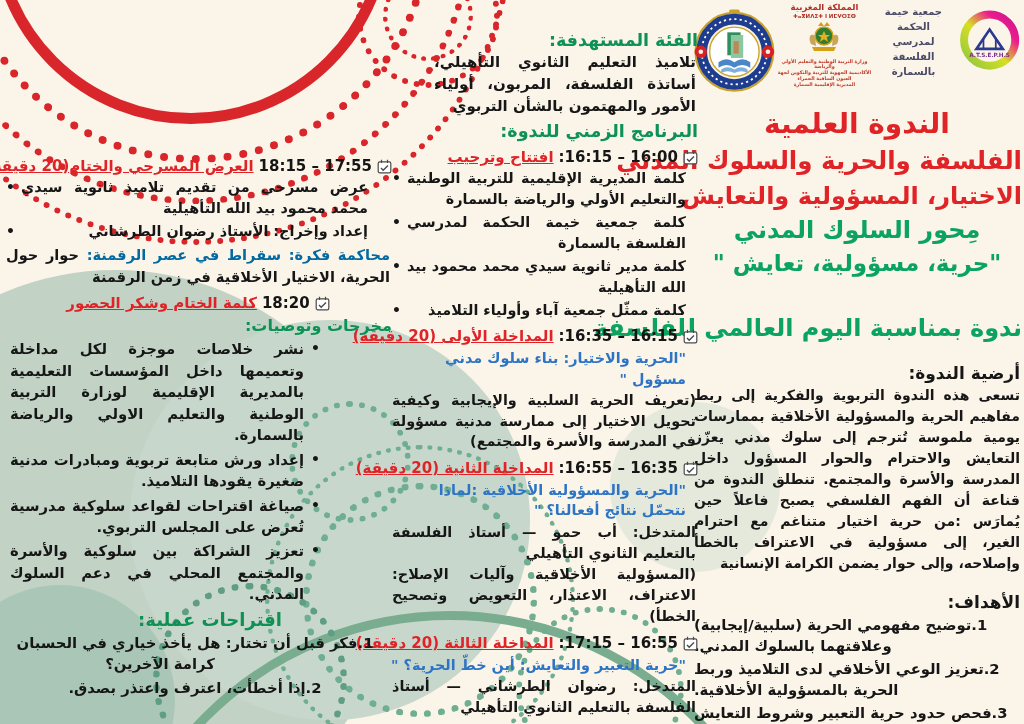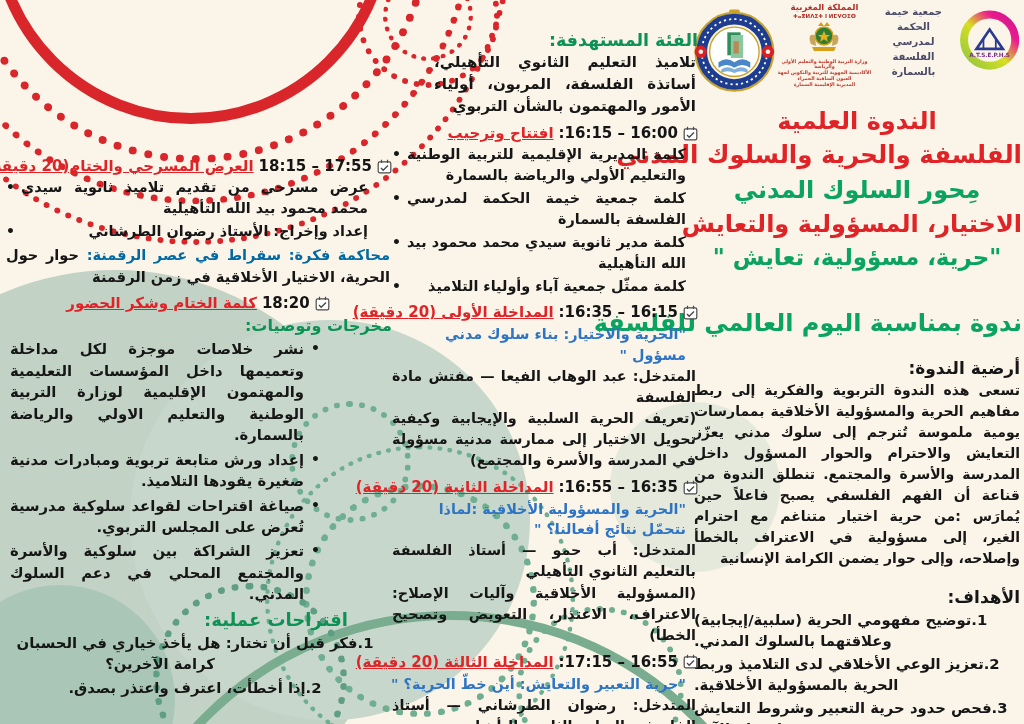--- a/index.html
+++ b/index.html
@@ -34,21 +34,21 @@
   .assoc-cap{font-size:10px;color:#4a4a68;line-height:1.5;text-align:center;}
   .ministry{width:108px;text-align:center;line-height:1.25;}
   .ministry .k{font-size:8.5px;color:#b03028;}
   .ministry .t{font-size:5.5px;color:#b03028;}
   .ministry .l{font-size:4.8px;color:#c0392b;}
   
   .title-block{margin-top:0;}
   .tl{line-height:1.42;white-space:nowrap;}
   .tl.red{color:#e02327;}
   .tl.green{color:#0aa35f;}
-  .t1{font-size:24px;} .t2{font-size:24.5px;} .t3{font-size:24px;}
+  .t1{font-size:28px;} .t2{font-size:24.5px;} .t3{font-size:24px;}
   .t4{font-size:24px;} .t5{font-size:23px;} .t6{font-size:24px;margin-top:32px;}
   
   .bh{font-size:17px;text-align:right;margin:18px 2px 2px;}
   .ground-text{font-size:14px;line-height:1.5;text-align:justify;text-align-last:right;margin:0 2px;}
   .obj-item{font-size:14.8px;line-height:1.42;text-align:left;padding-right:52px;text-indent:-52px;margin:2px 2px;}
   
   .gh{color:#0d9155;font-size:17.5px;text-align:right;margin:4px 0 2px;}
   
   .tline{display:flex;align-items:center;gap:5px;margin-top:7px;}
   .time{font-size:15px;white-space:nowrap;color:#151515;}
@@ -59,21 +59,21 @@
   .bi{display:flex;align-items:flex-start;gap:6px;font-size:14.4px;line-height:1.45;margin:2px 12px 2px 2px;}
   .bi .tx{flex:1;text-align:justify;text-align-last:right;}
   .dotg{color:#161616;font-size:14px;line-height:1.45;}
   .bi-out{display:flex;align-items:flex-start;gap:7px;font-size:14.8px;line-height:1.45;margin:3px 72px 3px 6px;}
   .bi-out .tx{flex:1;text-align:justify;text-align-last:right;}
   .lead-blue{color:#0369a1;display:inline;}
   .lead-wrap{font-size:14.6px;line-height:1.5;text-align:justify;text-align-last:right;margin:2px 2px;}
   .prac-item{font-size:14.8px;line-height:1.45;text-align:center;margin:2px 8px 2px 2px;padding-right:70px;text-indent:-70px;}
   .cal{flex:0 0 auto;display:inline-flex;}
   .out-head{font-size:16px;}
-  .prac-head{margin-right:44px;font-size:18px;}
+  .prac-head{margin-right:110px;font-size:18px;}
   .closing-bullets .bi{margin-right:24px;}
 </style>
 </head>
 <body>
 
 <div class="poster">
 
   <div class="c sage-a"></div>
   <div class="c sage-b"></div>
   <div class="c sage-c"></div>
@@ -146,42 +146,43 @@
         <circle cx="10" cy="50" r="7" fill="#d42327"></circle>
           <circle cx="10" cy="50" r="2.6" fill="#f7f1e2"></circle>
         <circle cx="86" cy="50" r="7" fill="#d42327"></circle>
           <circle cx="86" cy="50" r="2.6" fill="#f7f1e2"></circle>
       </svg>
     </div>
 
     <div class="title-block">
       <div class="tl red t1">الندوة العلمية</div>
       <div class="tl red t2">الفلسفة والحرية والسلوك المدني</div>
+      <div class="tl red t3">الاختيار، المسؤولية والتعايش</div>
       <div class="tl green t4">مِحور السلوك المدني</div>
-      <div class="tl red t3">الاختيار، المسؤولية والتعايش</div>
       <div class="tl green t5">"حرية، مسؤولية، تعايش "</div>
       <div class="tl green t6">ندوة بمناسبة اليوم العالمي للفلسفة</div>
     </div>
 
     <div class="bh">أرضية الندوة:</div>
     <div class="ground-text">تسعى هذه الندوة التربوية والفكرية إلى ربط مفاهيم الحرية والمسؤولية الأخلاقية بممارسات يومية ملموسة تُترجم إلى سلوك مدني يعزّز التعايش والاحترام والحوار المسؤول داخل المدرسة والأسرة والمجتمع. تنطلق الندوة من قناعة أن الفهم الفلسفي يصبح فاعلاً حين يُمارَس :من حرية اختيار متناغم مع احترام الغير، إلى مسؤولية في الاعتراف بالخطأ وإصلاحه، وإلى حوار يضمن الكرامة  الإنسانية</div>
 
     <div class="bh">الأهداف:</div>
     <div class="obj-item">1.توضيح مفهومي الحرية (سلبية/إيجابية) وعلاقتهما بالسلوك المدني.</div>
     <div class="obj-item">2.تعزيز الوعي الأخلاقي لدى التلاميذ وربط الحرية بالمسؤولية الأخلاقية.</div>
     <div class="obj-item">3.فحص حدود حرية التعبير وشروط التعايش واحترام الآخر</div>
     <div class="obj-item">4.اقتراح خطوات عملية لتعزيز ثقافة المواطنة داخل المؤسسة والمحيط.</div>
 
   </div>
 
   <div class="col col-mid">
 
     <div class="gh">الفئة المستهدفة:</div>
     <div class="speaker" style="font-size:15px;margin-left:44px;">تلاميذ التعليم الثانوي التأهيلي، أساتذة الفلسفة، المربون، أولياء الأمور والمهتمون بالشأن التربوي</div>
 
+    <div class="gh">البرنامج الزمني للندوة:</div>
 
     <div>
       <div class="tline">
         <span class="cal">
           <svg width="15" height="15" viewBox="0 0 15 15">
               <rect x="1.2" y="2.8" width="12.6" height="11" rx="1.6" fill="#fff" stroke="#4a4a4a" stroke-width="1.2"></rect>
               <path d="M4.5 .8 V4 M10.5 .8 V4" stroke="#4a4a4a" stroke-width="1.2"></path>
               <path d="M4 9 l2.2 2.2 L11 6.5" fill="none" stroke="#4a4a4a" stroke-width="1.4"></path>
             </svg>
         </span>
@@ -212,21 +213,20 @@
           <svg width="15" height="15" viewBox="0 0 15 15">
               <rect x="1.2" y="2.8" width="12.6" height="11" rx="1.6" fill="#fff" stroke="#4a4a4a" stroke-width="1.2"></rect>
               <path d="M4.5 .8 V4 M10.5 .8 V4" stroke="#4a4a4a" stroke-width="1.2"></path>
               <path d="M4 9 l2.2 2.2 L11 6.5" fill="none" stroke="#4a4a4a" stroke-width="1.4"></path>
             </svg>
         </span>
         <span class="time">16:15 – 16:35:</span>
         <span class="stitle">المداخلة الأولى (20 دقيقة)</span>
       </div>
       <div class="quote">"الحرية والاختيار: بناء سلوك مدني مسؤول "</div>
-      <div class="speaker">المتدخل: عبد الوهاب الفيعا — مفتش مادة الفلسفة</div>
       <div class="note">(تعريف الحرية السلبية والإيجابية وكيفية تحويل الاختيار إلى ممارسة مدنية مسؤولة في المدرسة والأسرة والمجتمع)</div>
     </div>
 
     <div>
       <div class="tline">
         <span class="cal">
           <svg width="15" height="15" viewBox="0 0 15 15">
               <rect x="1.2" y="2.8" width="12.6" height="11" rx="1.6" fill="#fff" stroke="#4a4a4a" stroke-width="1.2"></rect>
               <path d="M4.5 .8 V4 M10.5 .8 V4" stroke="#4a4a4a" stroke-width="1.2"></path>
               <path d="M4 9 l2.2 2.2 L11 6.5" fill="none" stroke="#4a4a4a" stroke-width="1.4"></path>
@@ -296,21 +296,21 @@
             </svg>
         </span>
         <span class="time">18:20</span>
         <span class="stitle">كلمة الختام وشكر الحضور</span>
       </div>
     </div>
 
     <div class="gh out-head">مخرجات وتوصيات:</div>
     <div class="bi-out">
         <span class="dotg">•</span>
-        <span class="tx">نشر خلاصات موجزة لكل مداخلة وتعميمها داخل المؤسسات التعليمية والمهتمون الإقليمية لوزارة التربية الوطنية والتعليم الاولي والرياضة بالسمارة.</span>
+        <span class="tx">نشر خلاصات موجزة لكل مداخلة وتعميمها داخل المؤسسات التعليمية بالمديرية الإقليمية لوزارة التربية الوطنية والتعليم الاولي والرياضة بالسمارة.</span>
       </div>
     <div class="bi-out">
         <span class="dotg">•</span>
         <span class="tx">إعداد ورش متابعة تربوية ومبادرات مدنية صغيرة يقودها التلاميذ.</span>
       </div>
     <div class="bi-out">
         <span class="dotg">•</span>
         <span class="tx">صياغة اقتراحات لقواعد سلوكية مدرسية تُعرض على المجلس التربوي.</span>
       </div>
     <div class="bi-out">

